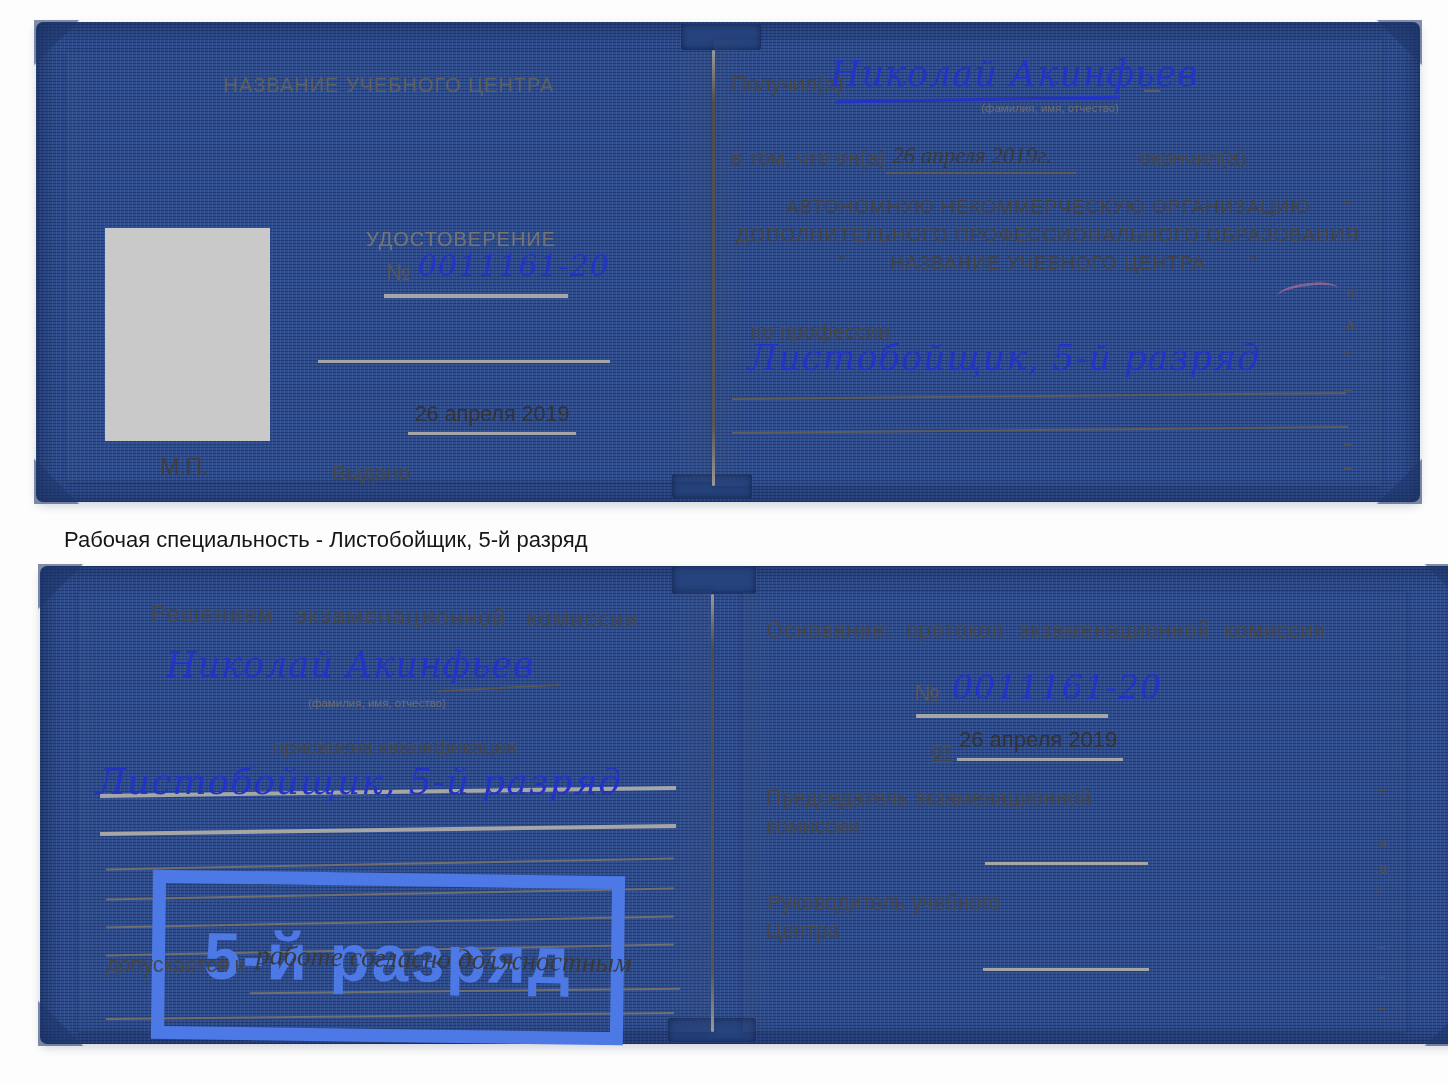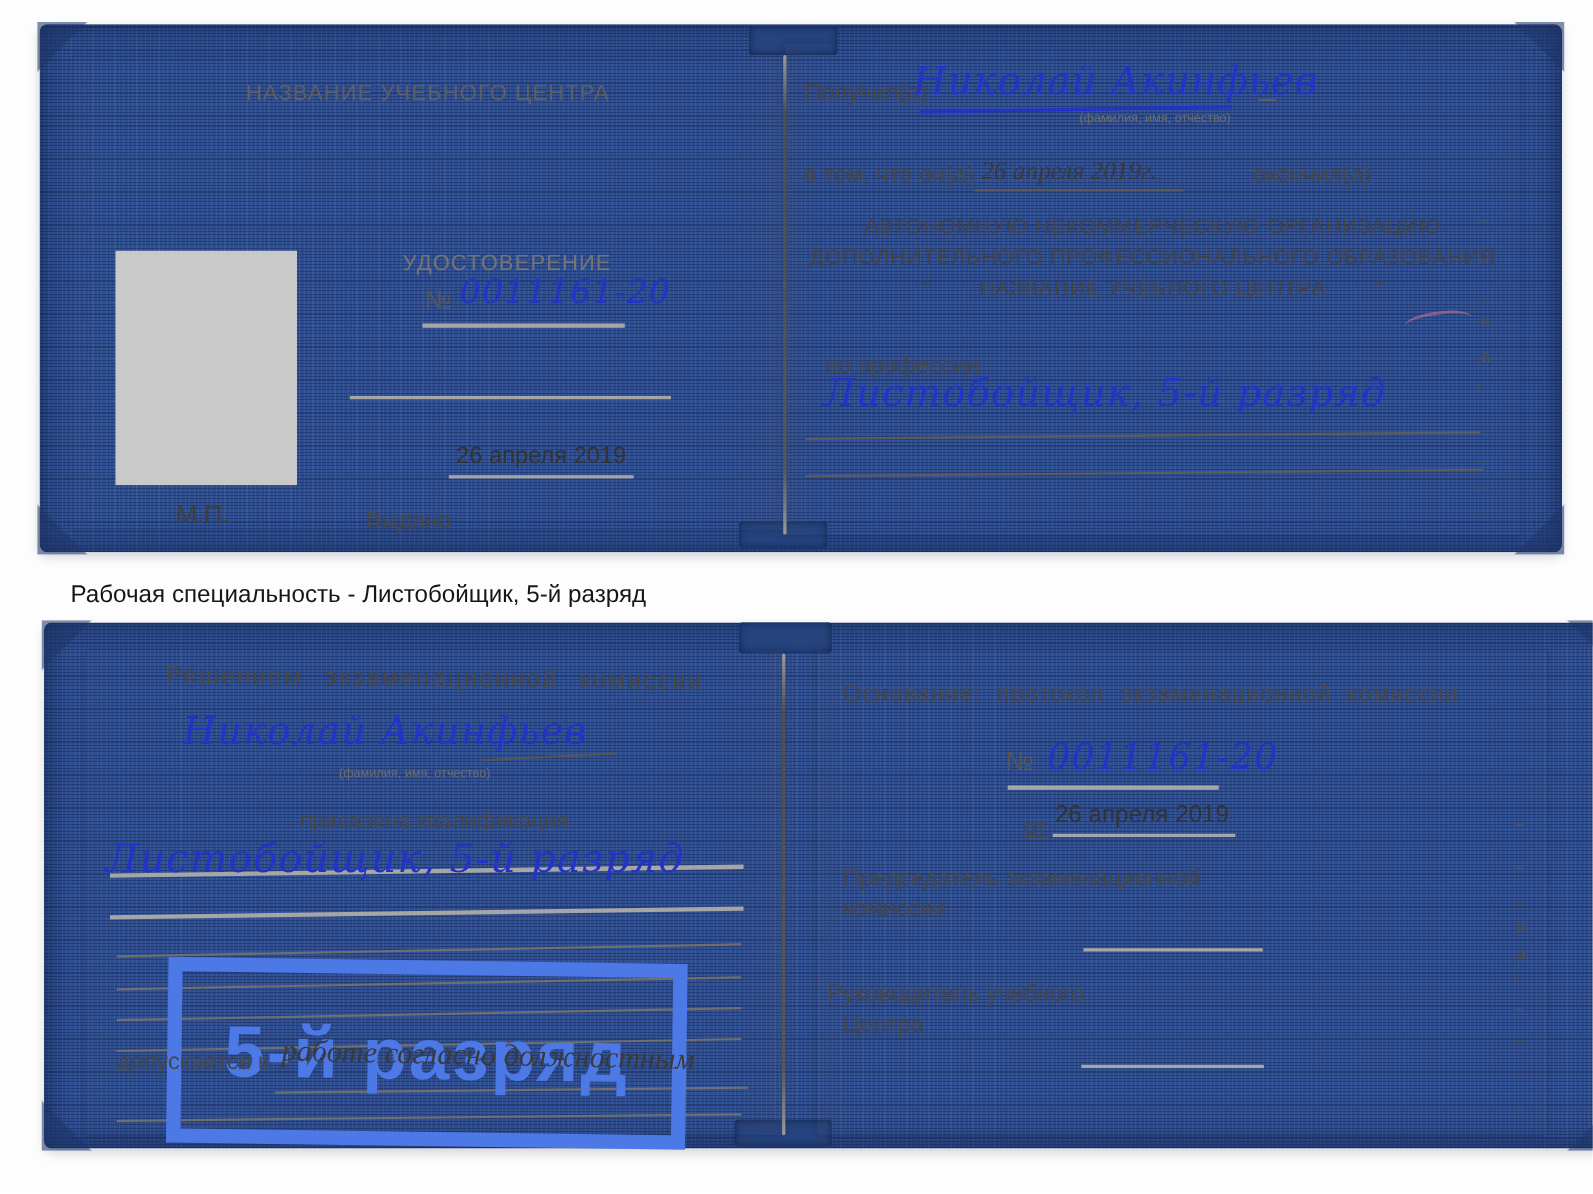--- a/index.html
+++ b/index.html
@@ -141,21 +141,21 @@
       <div class="label" style="left:23px;top:26px;letter-spacing:1px;word-spacing:7px;">Основание: протокол экзаменационной комиссии</div>
       <div class="label" style="left:171px;top:87px;font-size:24px;color:#565656;">№</div>
       <div class="hand" style="left:209px;top:76px;font-size:33px;">0011161-20</div>
       <div class="gline" style="left:173px;top:122px;width:192px;height:4px;"></div>
       <div class="label" style="left:188px;top:147px;text-decoration:underline;">от</div>
       <div class="label" style="left:216px;top:135px;font-size:22px;color:#333;">26 апреля 2019</div>
       <div class="gline" style="left:214px;top:166px;width:166px;"></div>
       <div class="label" style="left:23px;top:194px;">Председатель экзаменационной</div>
       <div class="label" style="left:23px;top:222px;">комиссии</div>
       <div class="gline" style="left:242px;top:270px;width:163px;"></div>
-      <div class="label" style="left:9px;top:299px;">Руководитель учебного</div>
+      <div class="label" style="left:24px;top:299px;">Руководитель учебного</div>
       <div class="label" style="left:23px;top:327px;">Центра</div>
       <div class="gline" style="left:240px;top:376px;width:166px;"></div>
       <div>
         <span class="edge-mark" style="left:634px;top:149px;">–</span>
         <span class="edge-mark" style="left:634px;top:188px;">–</span>
         <span class="edge-mark" style="left:634px;top:221px;">–</span>
         <span class="edge-mark" style="left:636px;top:242px;">и</span>
         <span class="edge-mark" style="left:632px;top:267px;">,а</span>
         <span class="edge-mark" style="left:632px;top:288px;">‹-</span>
         <span class="edge-mark" style="left:634px;top:317px;">–</span>

